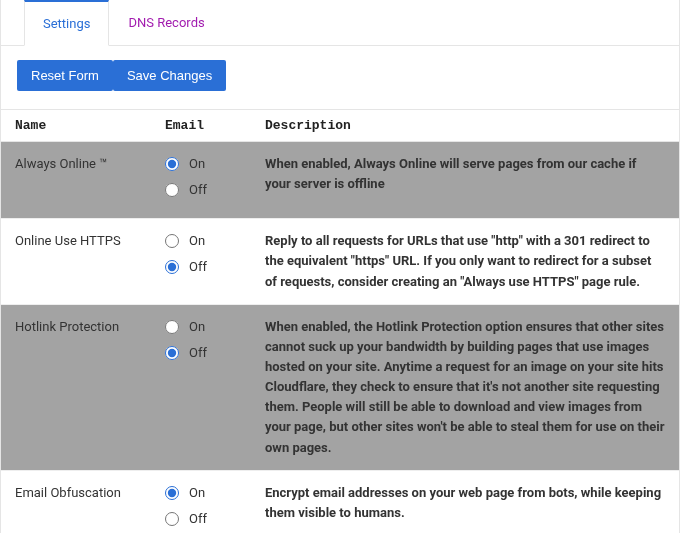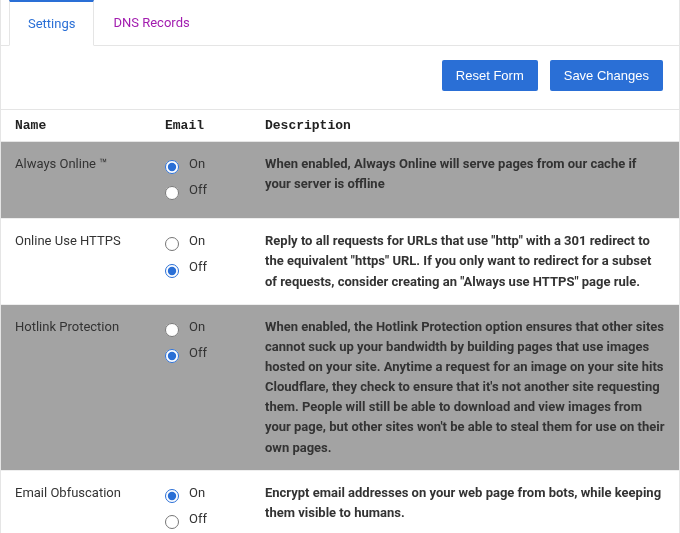--- a/index.html
+++ b/index.html
@@ -12,21 +12,21 @@
     width: 680px;
   }
   .panel {
     border: 1px solid #e5e5e5;
     border-top: none;
     margin: 0;
   }
   .tabs {
     display: flex;
     border-bottom: 1px solid #e5e5e5;
-    padding: 0 8px;
+    padding: 0 23px;
   }
   .tab {
     padding: 14px 18px;
     font-size: 13px;
     cursor: pointer;
     color: #a21caf;
     border: 1px solid transparent;
     border-bottom: none;
     position: relative;
     top: 0;
@@ -34,22 +34,22 @@
   .tab.active {
     border: 1px solid #e5e5e5;
     border-top: 2px solid #2a6fd6;
     border-bottom: 1px solid #fff;
     margin-bottom: -1px;
     background: #fff;
     color: #2a6fd6;
   }
   .actions {
     display: flex;
-    justify-content: flex-end;
-    gap: 12px;
+    justify-content: flex-start;
+    gap: 0;
     padding: 14px 16px 18px;
   }
   .btn {
     background: #2a6fd6;
     color: #fff;
     border: none;
     padding: 8px 14px;
     font-size: 13px;
     cursor: pointer;
     border-radius: 2px;
@@ -76,21 +76,21 @@
     line-height: 1.55;
     color: #333;
   }
   tbody tr.shade td {
     background: #a3a3a3;
   }
   .col-name { width: 150px; }
   .col-value { width: 100px; }
   .radiogroup label {
     display: flex;
-    align-items: flex-end;
+    align-items: center;
     gap: 10px;
     margin-bottom: 6px;
     cursor: pointer;
     color: #333;
   }
   .radiogroup input[type=radio] {
     accent-color: #2a6fd6;
     margin: 0;
     width: 14px;
     height: 14px;

